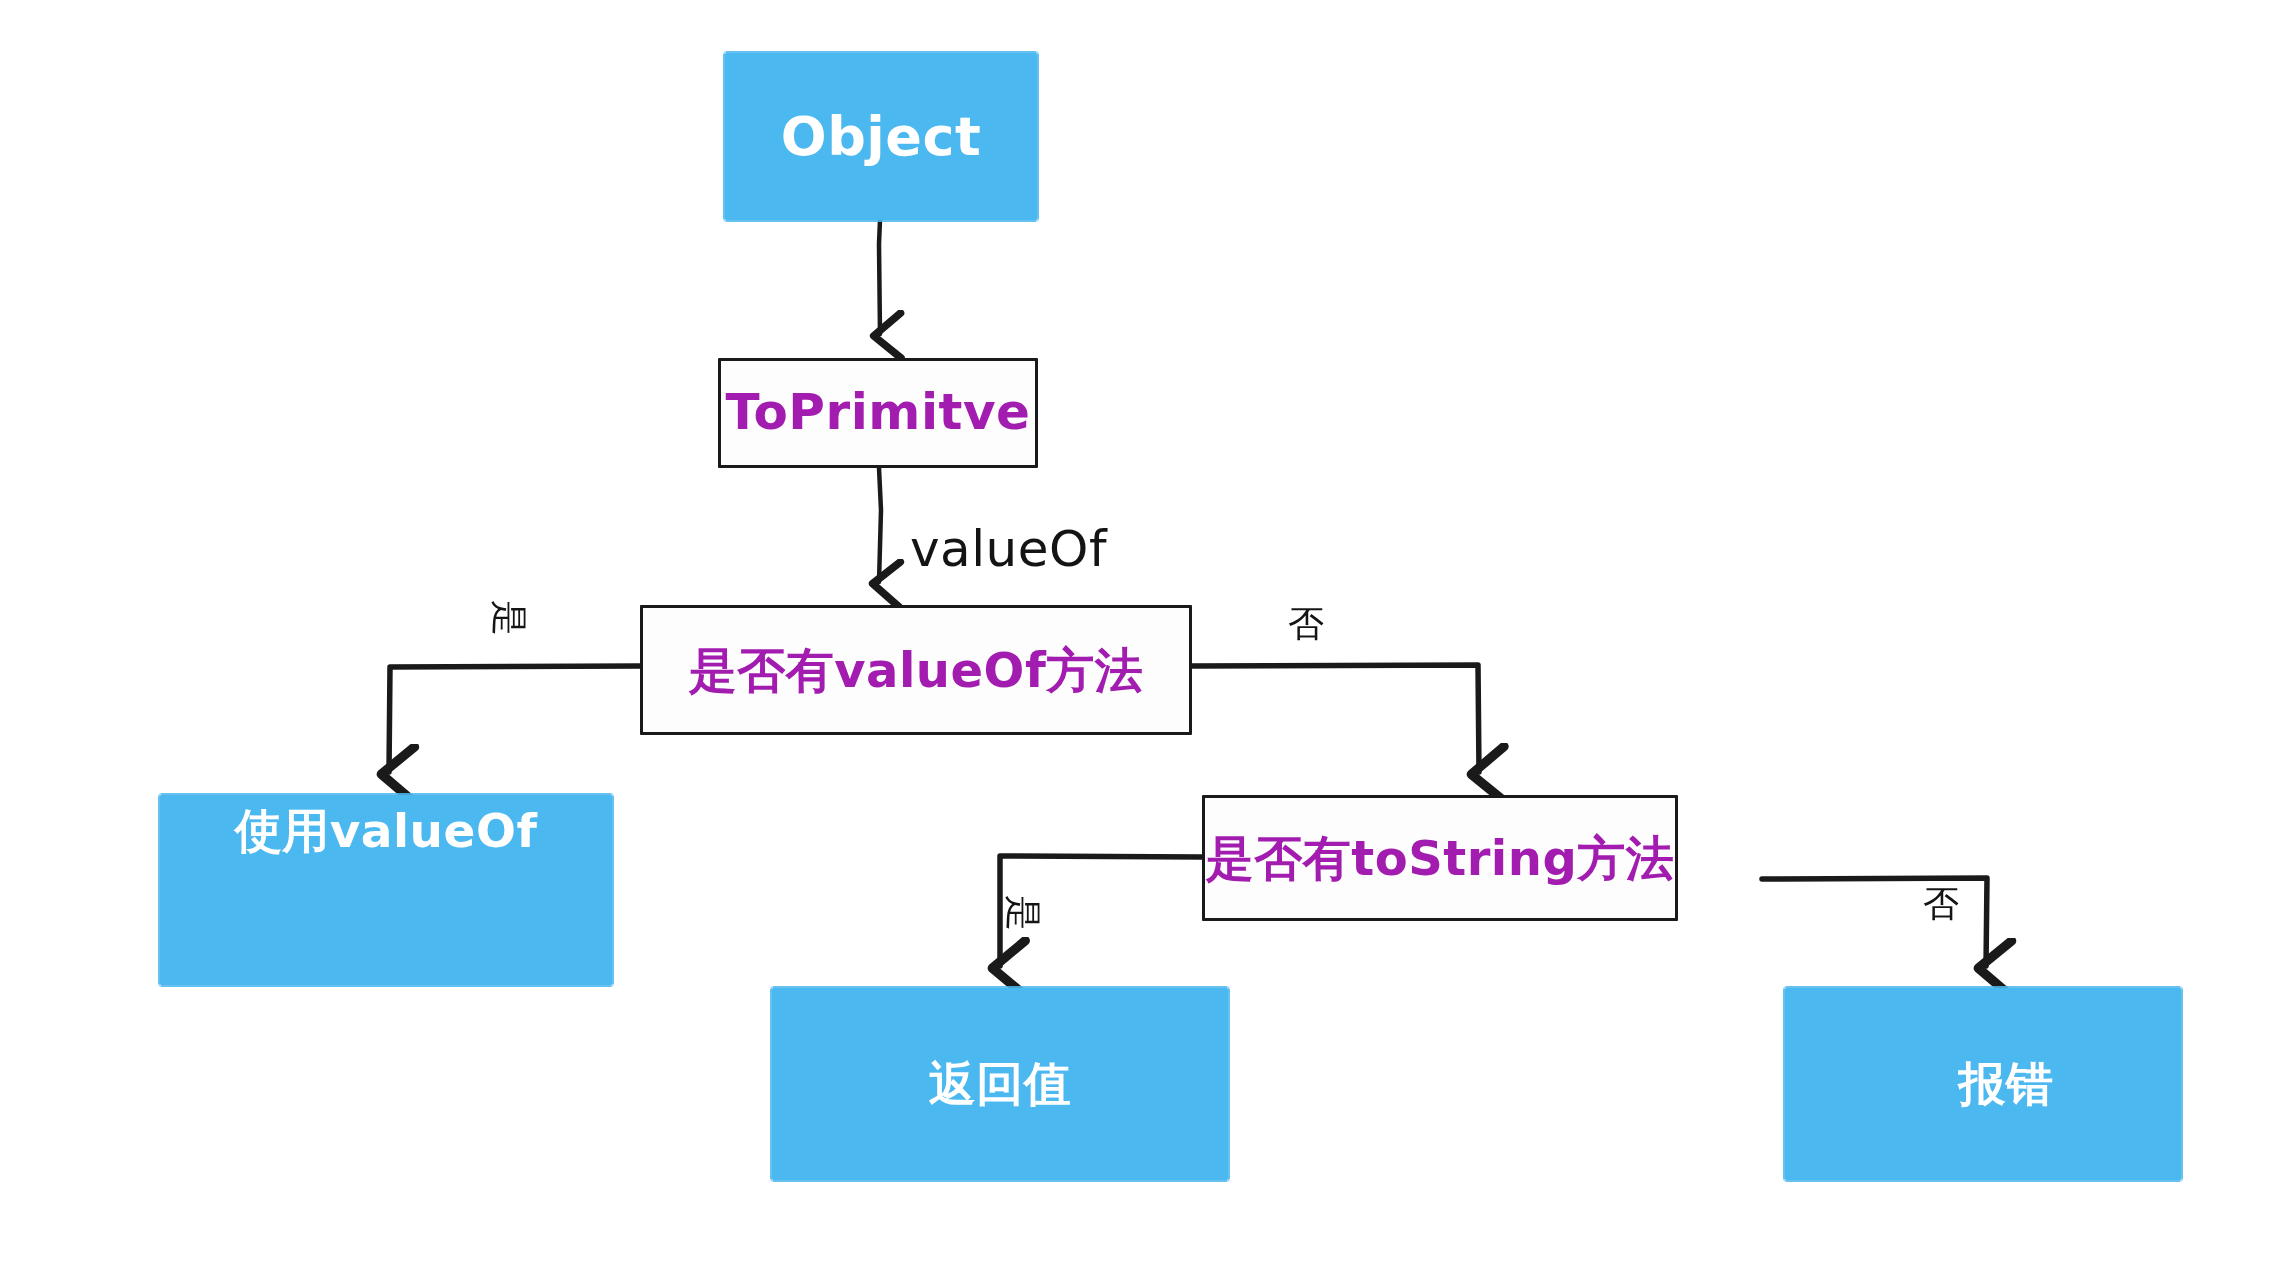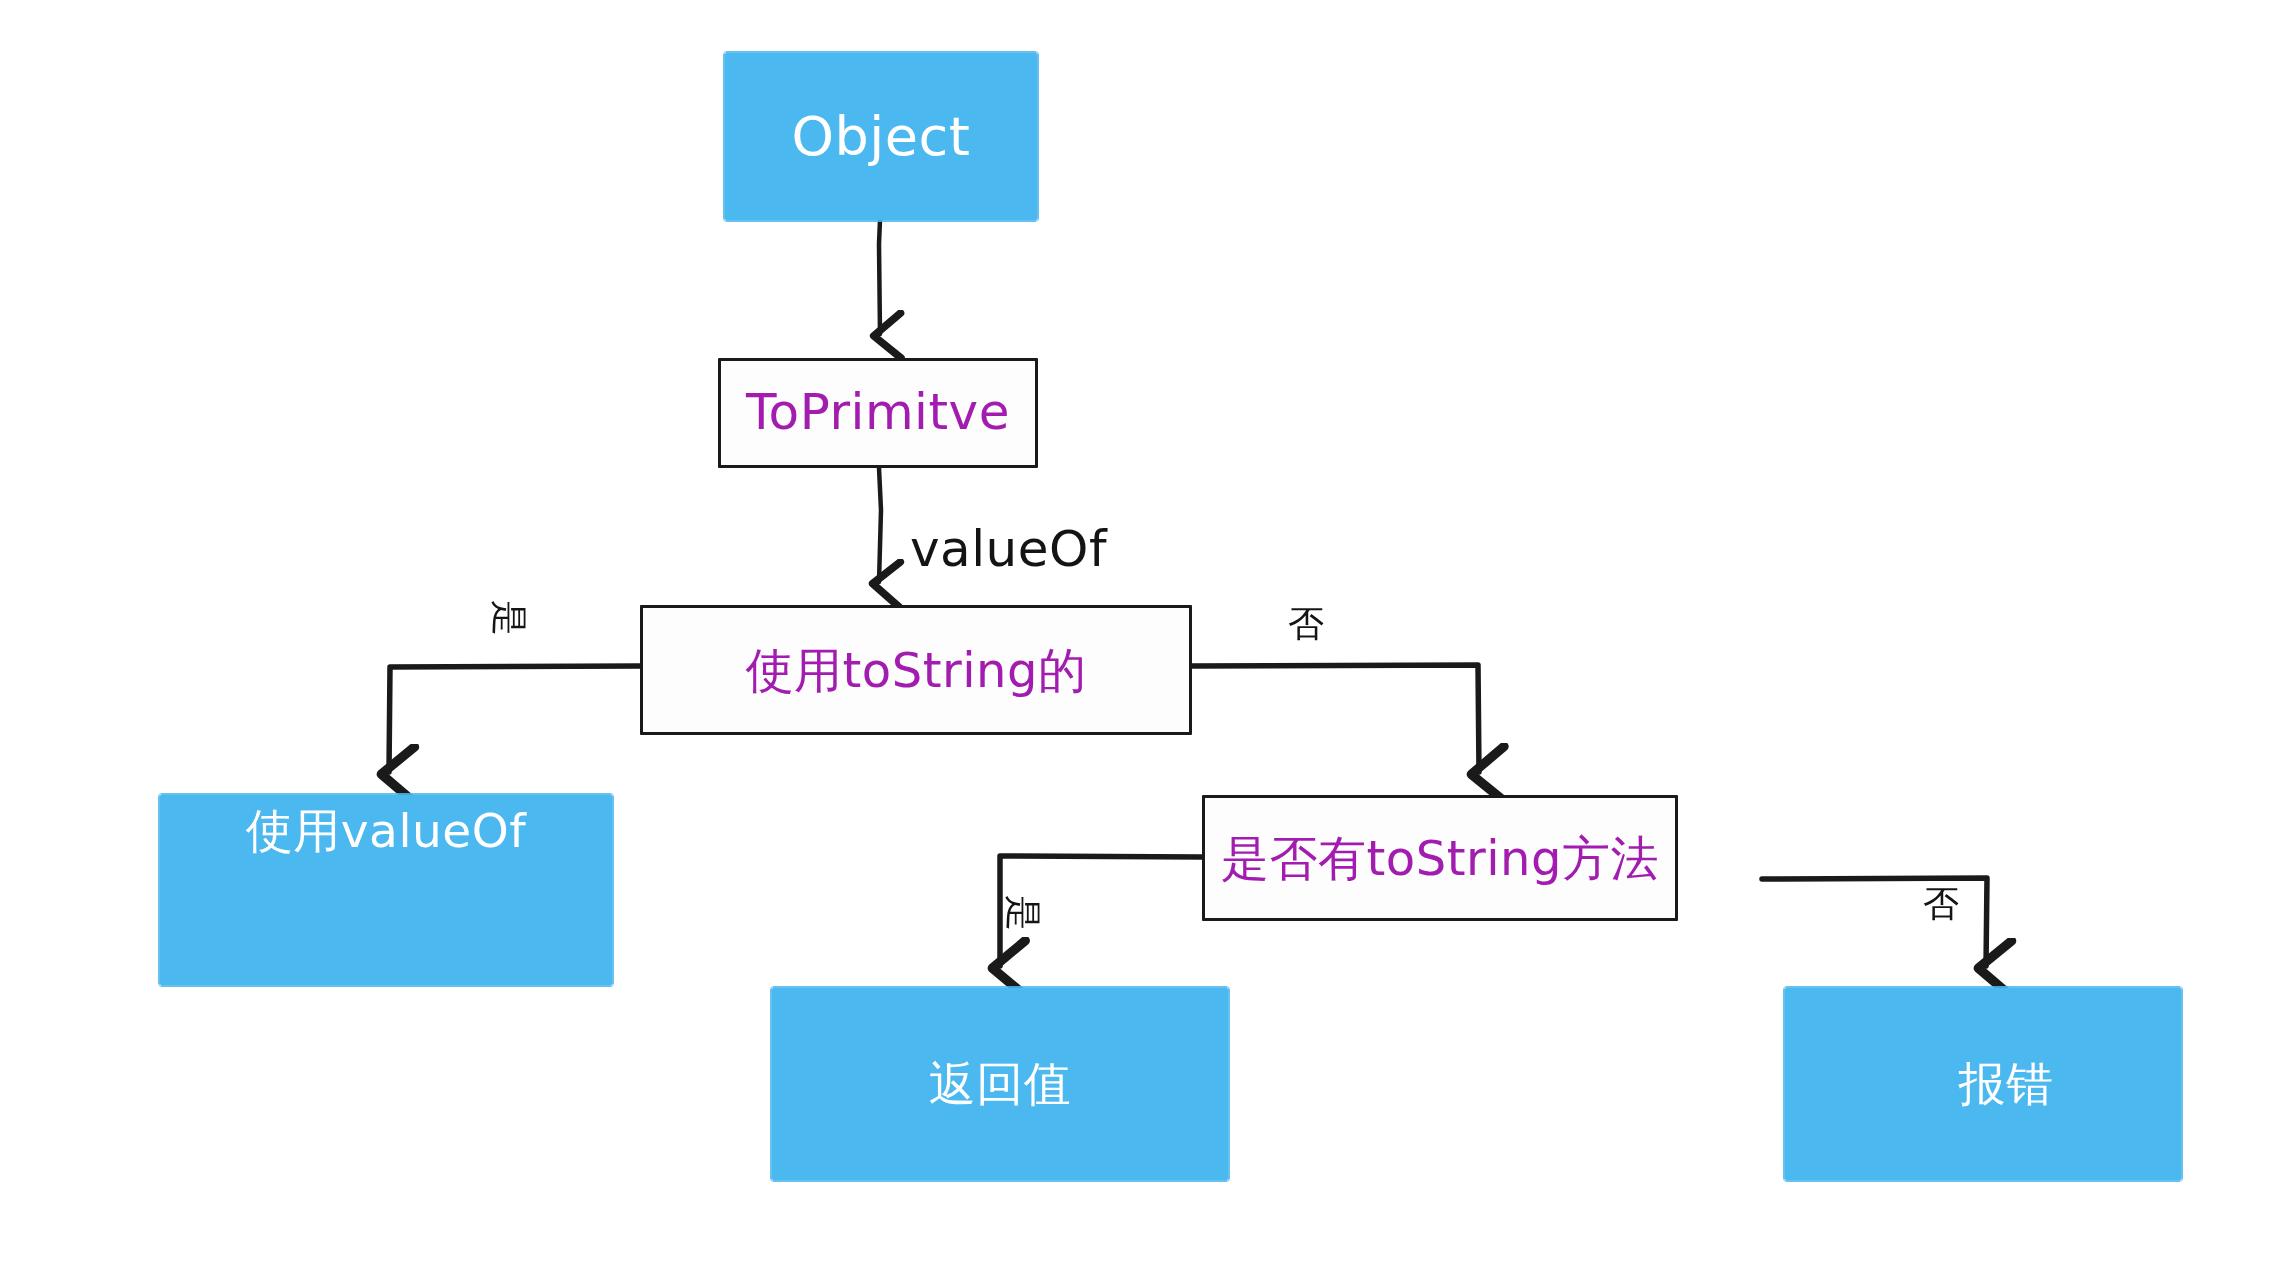--- a/index.html
+++ b/index.html
@@ -50,20 +50,21 @@
   }
   .node-outlined {
     background: #fdfdfd;
     color: #a21caf;
     border: 3px solid #1a1a1a;
     border-radius: 1px;
   }
   .node-line {
     display: block;
     white-space: nowrap;
+    font-weight: bold;
   }
   .edge-label {
     position: absolute;
     color: #141414;
     font-size: 36px;
     letter-spacing: 0.5px;
     white-space: nowrap;
   }
   .edge-label.vertical {
     transform: rotate(90deg);
@@ -110,21 +111,21 @@
 
   <div class="node node-filled n-object">
     <span class="node-line">Object</span>
   </div>
 
   <div class="node node-outlined n-toprimitive">
     <span class="node-line">ToPrimitve</span>
   </div>
 
   <div class="node node-outlined n-has-valueof">
-    <span class="node-line">使用toString的</span>
+    <span class="node-line">是否有valueOf方法</span>
   </div>
 
   <div class="node node-filled n-use-valueof">
     <span class="node-line">使用valueOf</span>
   </div>
 
   <div class="node node-outlined n-has-tostring">
     <span class="node-line">是否有toString方法</span>
   </div>
 

